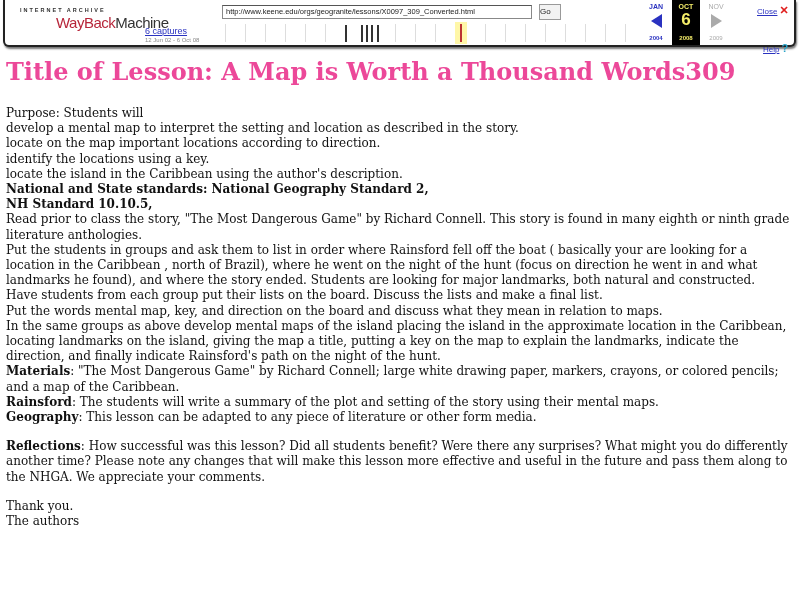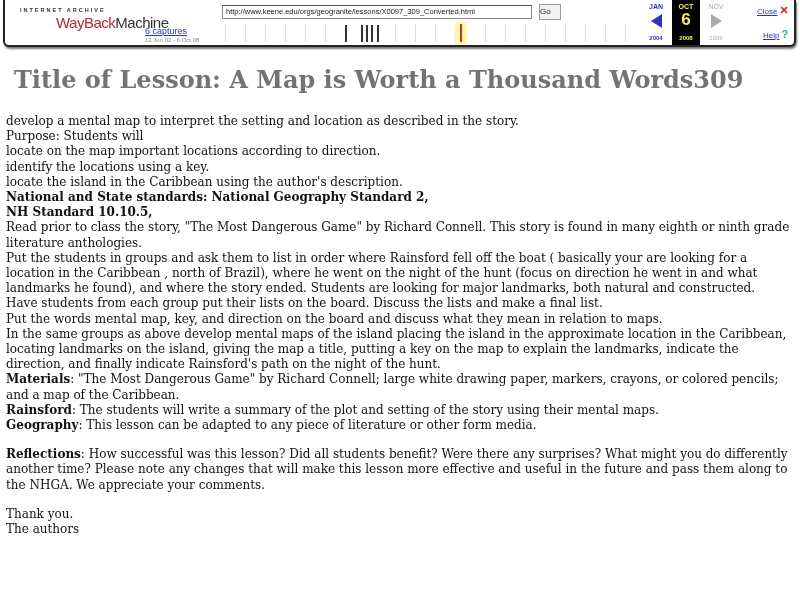--- a/index.html
+++ b/index.html
@@ -48,26 +48,26 @@
     .wb-nav .prev .m, .wb-nav .prev .y { color: #2a32c0; }
     .wb-nav .now .m, .wb-nav .now .y { color: #f5ee6a; }
     .wb-nav .next .m, .wb-nav .next .y { color: #aaa; font-weight: normal; }
     .wb-nav .day { font-size: 17px; font-weight: bold; color: #f5ee6a; line-height: 18px; margin-top: 1px; }
     .wb-nav .arrow-left { width: 0; height: 0; border-top: 7px solid transparent; border-bottom: 7px solid transparent; border-right: 11px solid #2a32c0; margin: 4px auto 0; }
     .wb-nav .arrow-right { width: 0; height: 0; border-top: 7px solid transparent; border-bottom: 7px solid transparent; border-left: 11px solid #aaa; margin: 4px auto 0; }
 
     .wb-close { position: absolute; left: 752px; top: 4px; font-size: 8px; white-space: nowrap; }
     .wb-close a, .wb-help a { color: #2a32c0; text-decoration: underline; }
     .wb-close .x { color: #e0201f; font-weight: bold; font-size: 11px; margin-left: 2px; }
-    .wb-help { position: absolute; left: 758px; top: 28px; font-size: 8px; white-space: nowrap; }
+    .wb-help { position: absolute; left: 758px; top: 42px; font-size: 8px; white-space: nowrap; }
     .wb-help .q { color: #2aa4c8; font-weight: bold; font-size: 11px; margin-left: 2px; }
 
     
     .doc { position: absolute; left: 6px; top: 56px; width: 790px; }
-    .doc h1 { margin: 8px; font-size: 24px; font-weight: bold; font-family: "DejaVu Serif", serif; line-height: 32px; color: #737373; }
+    .doc h1 { margin: 0; font-size: 24px; font-weight: bold; font-family: "DejaVu Serif", serif; line-height: 32px; color: #ec4899; }
     .doc .body { margin-top: 18px; font-size: 12px; line-height: 15.2px; font-family: "DejaVu Serif", serif; }
     .doc .body div { white-space: normal; }
     .doc .body b { font-weight: bold; }
     .doc .gap { height: 14px; }
   </style>
 </head>
 <body>
 
 <div class="wb-bar">
   <div class="wb-logo">
@@ -132,22 +132,22 @@
     <a>Close</a><span class="x">✕</span>
   </div>
   <div class="wb-help">
     <a>Help</a><span class="q">?</span>
   </div>
 </div>
 
 <div class="doc">
   <h1>Title of Lesson: A Map is Worth a Thousand Words309</h1>
   <div class="body">
+    <div>Purpose: Students will</div>
     <div>develop a mental map to interpret the setting and location as described in the story.</div>
-    <div>Purpose: Students will</div>
     <div>locate on the map important locations according to direction.</div>
     <div>identify the locations using a key.</div>
     <div>locate the island in the Caribbean using the author's description.</div>
     <div><b>National and State standards: National Geography Standard 2,</b></div>
     <div><b>NH Standard 10.10.5,</b></div>
     <div>Read prior to class the story, "The Most Dangerous Game" by Richard Connell. This story is found in many eighth or ninth grade literature anthologies.</div>
     <div>Put the students in groups and ask them to list in order where Rainsford fell off the boat ( basically your are looking for a location in the Caribbean , north of Brazil), where he went on the night of the hunt (focus on direction he went in and what landmarks he found), and where the story ended. Students are looking for major landmarks, both natural and constructed.</div>
     <div>Have students from each group put their lists on the board. Discuss the lists and make a final list.</div>
     <div>Put the words mental map, key, and direction on the board and discuss what they mean in relation to maps.</div>
     <div>In the same groups as above develop mental maps of the island placing the island in the approximate location in the Caribbean, locating landmarks on the island, giving the map a title, putting a key on the map to explain the landmarks, indicate the direction, and finally indicate Rainsford's path on the night of the hunt.</div>

